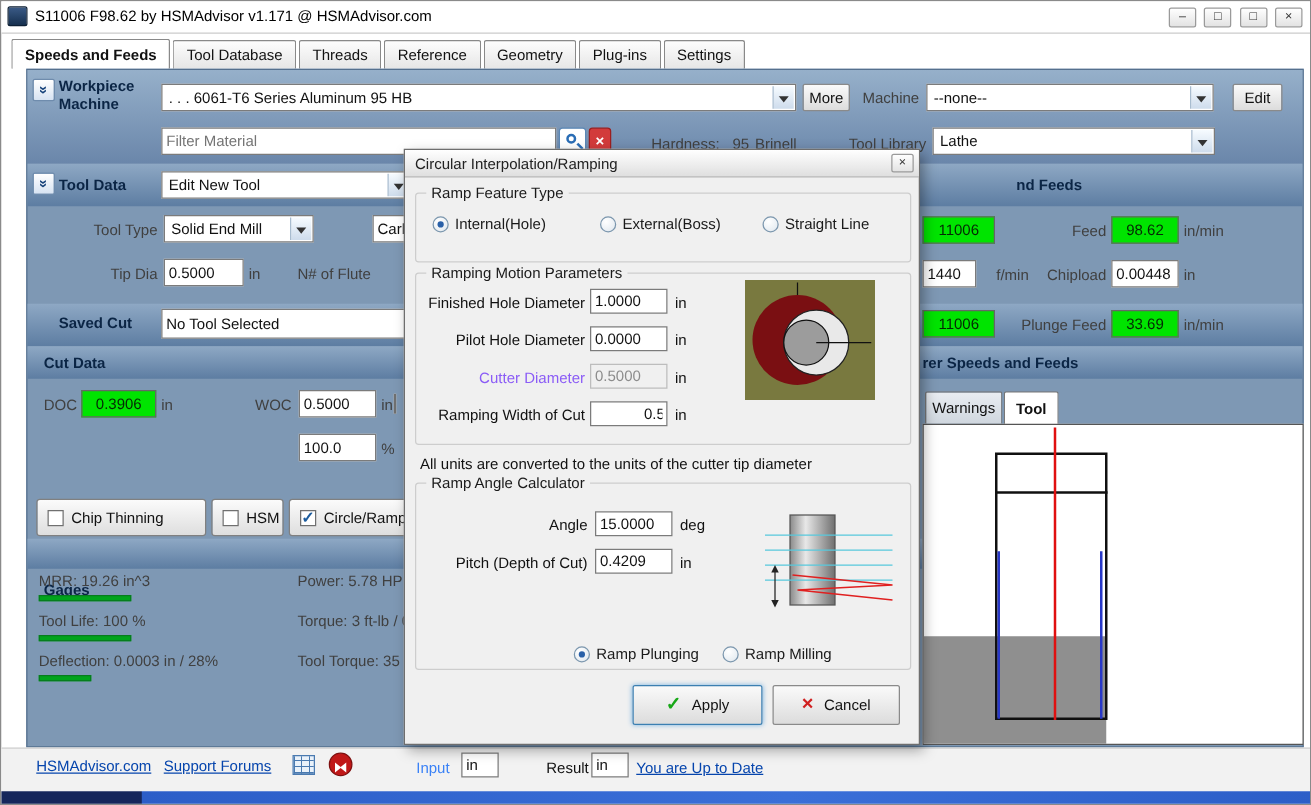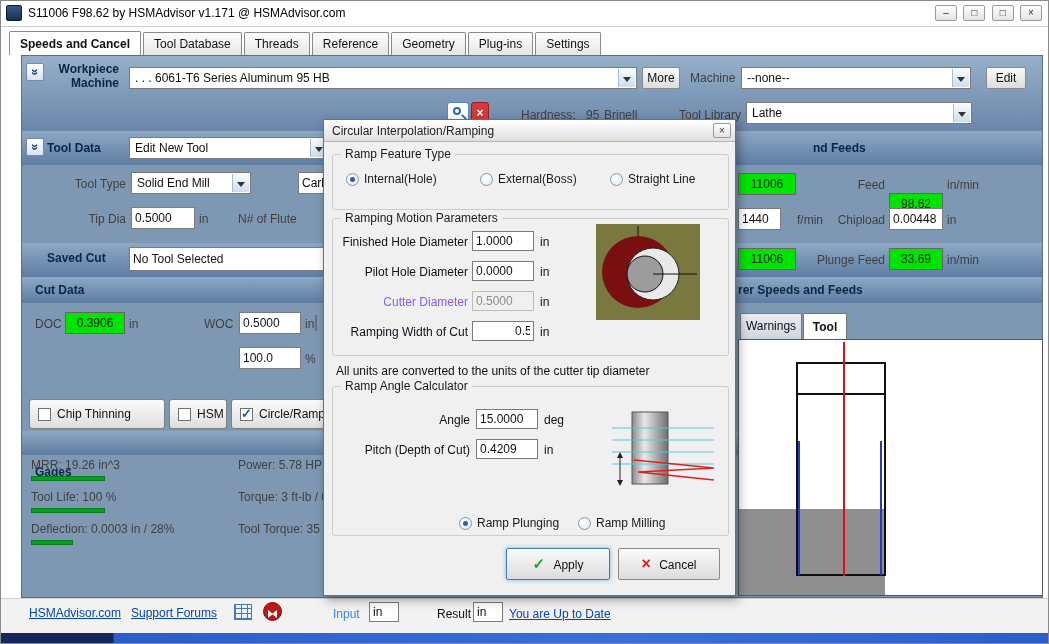--- a/index.html
+++ b/index.html
@@ -86,50 +86,51 @@
     <span class="a" style="right:6px;top:4px;">
       <span class="wbtn">–</span>
       <span class="wbtn">□</span>
       <span class="wbtn">□</span>
       <span class="wbtn">×</span>
     </span>
   </div>
 
   
   <div class="a" style="left:8px;top:30px;height:23px;">
-    <span class="tab active">Speeds and Cancel</span><span class="tab">Tool Database</span><span class="tab">Threads</span><span class="tab">Reference</span><span class="tab">Geometry</span><span class="tab">Plug-ins</span><span class="tab">Settings</span>
+    <span class="tab active">Speeds and Feeds</span><span class="tab">Tool Database</span><span class="tab">Threads</span><span class="tab">Reference</span><span class="tab">Geometry</span><span class="tab">Plug-ins</span><span class="tab">Settings</span>
   </div>
 
   
   <div class="a" style="left:20px;top:54px;width:1022px;height:543px;background:#7e98b4;border:1px solid #55708e;"></div>
 
   
   <div class="a band1" style="left:21px;top:55px;width:1020px;height:75px;"></div>
   <div class="a band2" style="left:21px;top:130px;width:1020px;height:34px;"></div>
   <div class="a band2" style="left:21px;top:242px;width:1020px;height:34px;"></div>
   <div class="a band2" style="left:21px;top:276px;width:1020px;height:26px;"></div>
   <div class="a band2" style="left:21px;top:430px;width:716px;height:24px;"></div>
 
   
   <div class="a chev" style="left:25px;top:62px;"><span>»</span></div>
-  <div class="a sec" style="left:46px;top:61px;width:72px;white-space:normal;line-height:14px;text-align:right;">Workpiece Machine</div>
+  <div class="a sec" style="left:46px;top:61px;width:72px;white-space:normal;line-height:14px;">Workpiece Machine</div>
 
   <div class="dd" style="left:128px;top:66px;width:508px;">
     <span>. . . 6061-T6 Series Aluminum 95 HB</span>
     <span class="dda"></span>
   </div>
   <div class="a btn" style="left:641px;top:66px;width:38px;height:22px;">More</div>
   <span class="a lbl" style="left:689px;top:70px;">Machine</span>
   <div class="dd" style="left:740px;top:66px;width:230px;">
     <span>--none--</span>
     <span class="dda"></span>
   </div>
   <div class="a btn" style="left:985px;top:66px;width:40px;height:22px;">Edit</div>
 
   
+  <input class="a tbox" style="left: 128px; top: 101px; width: 316px;" placeholder="Filter Material">
   <div class="searchbtn a" style="left:446px;top:101px;">
     <span class="mag-circle"></span>
     <span class="mag-handle"></span>
   </div>
   <div class="clearbtn a" style="left:470px;top:101px;">×</div>
   <span class="a lbl" style="left:520px;top:107px;">Hardness:</span>
   <span class="a lbl" style="left:585px;top:107px;">95</span>
   <span class="a lbl" style="left:603px;top:107px;">Brinell</span>
   <span class="a lbl" style="left:678px;top:107px;">Tool Library</span>
   <div class="dd" style="left:745px;top:101px;width:226px;">
@@ -150,21 +151,21 @@
   <span class="a lbl" style="left:63px;top:176px;width:62px;text-align:right;">Tool Type</span>
   <div class="dd" style="left:130px;top:171px;width:120px;">
     <span>Solid End Mill</span>
     <span class="dda"></span>
   </div>
   <div class="a tbox" style="left:297px;top:171px;width:40px;overflow:hidden;">Carbi</div>
 
   
   <div class="a gval" style="left:737px;top:172px;width:58px;">11006</div>
   <span class="a lbl" style="left:844px;top:177px;width:40px;text-align:right;">Feed</span>
-  <div class="a gval" style="left:888px;top:172px;width:54px;margin-top:20px;">98.62</div>
+  <div class="a gval" style="left:888px;top:172px;width:54px;">98.62</div>
   <span class="a lbl" style="left:946px;top:177px;">in/min</span>
 
   
   <span class="a lbl" style="left:63px;top:211px;width:62px;text-align:right;">Tip Dia</span>
   <input class="a tbox" style="left: 130px; top: 206px; width: 64px;" value="0.5000">
   <span class="a lbl" style="left:198px;top:211px;">in</span>
   <span class="a lbl" style="left:237px;top:211px;">N# of Flute</span>
 
   
   <input class="a tbox" style="left: 737px; top: 207px; width: 43px;" value="1440">

